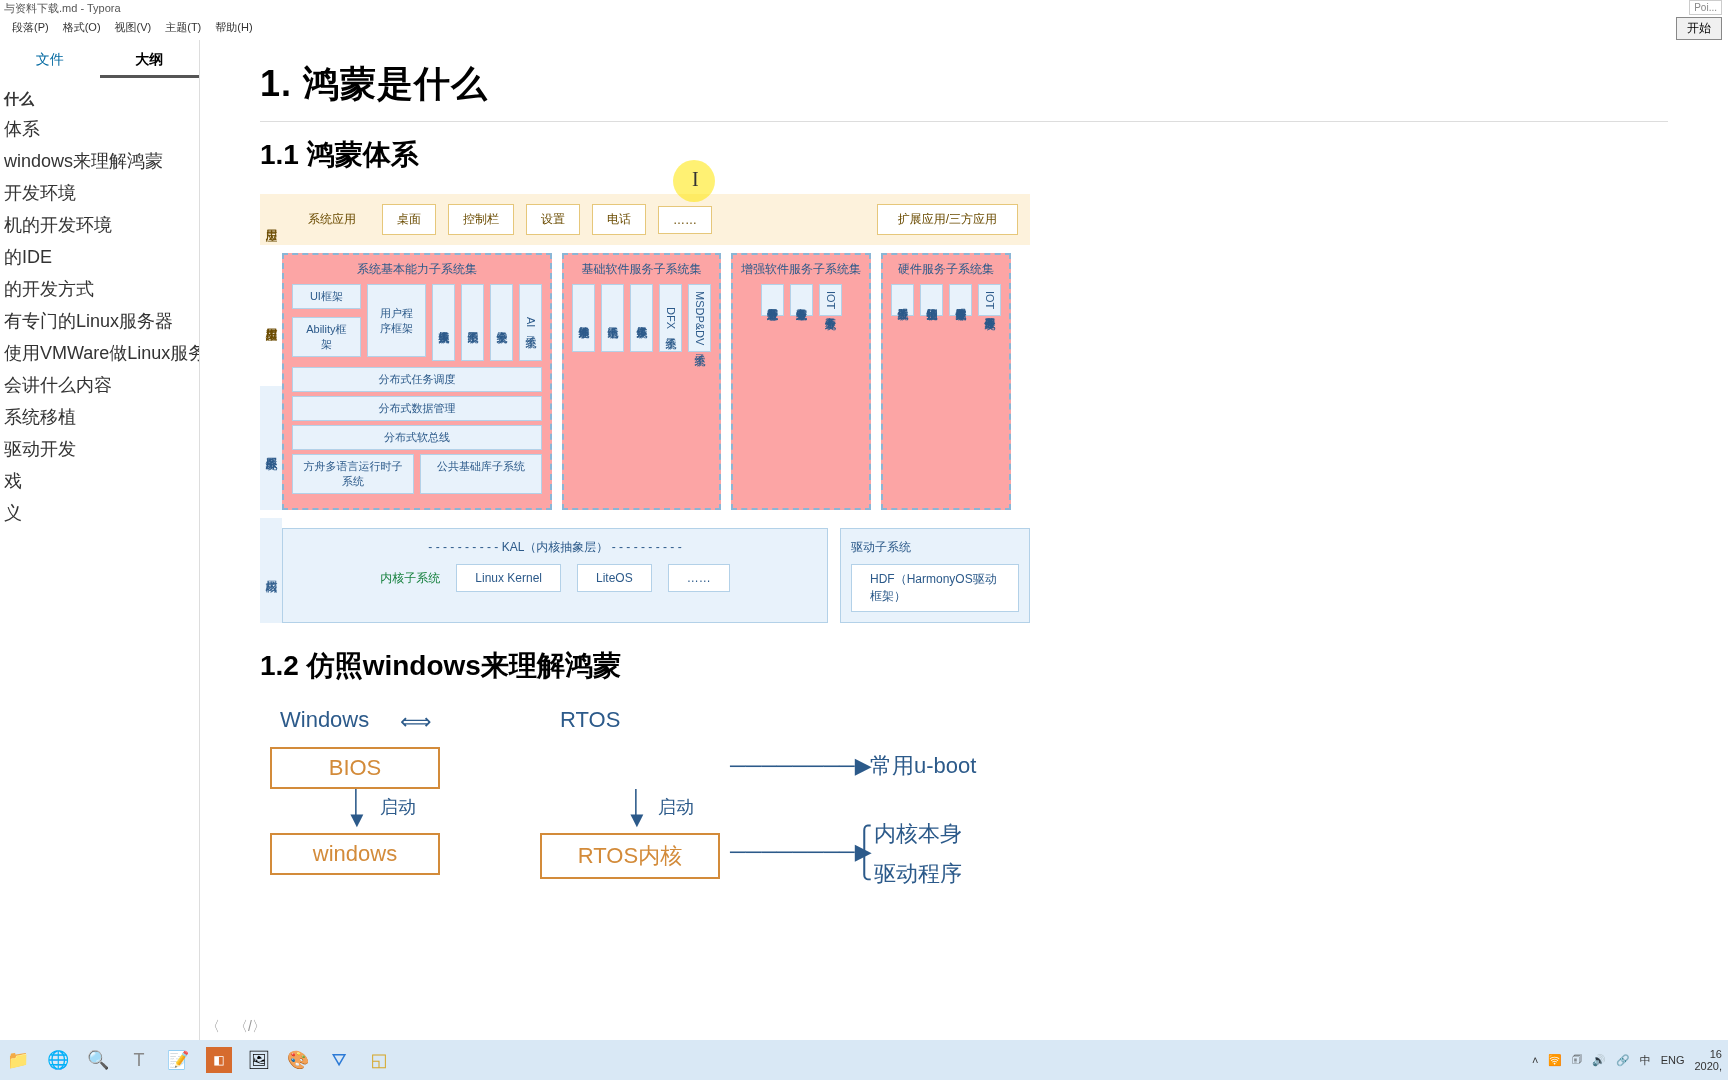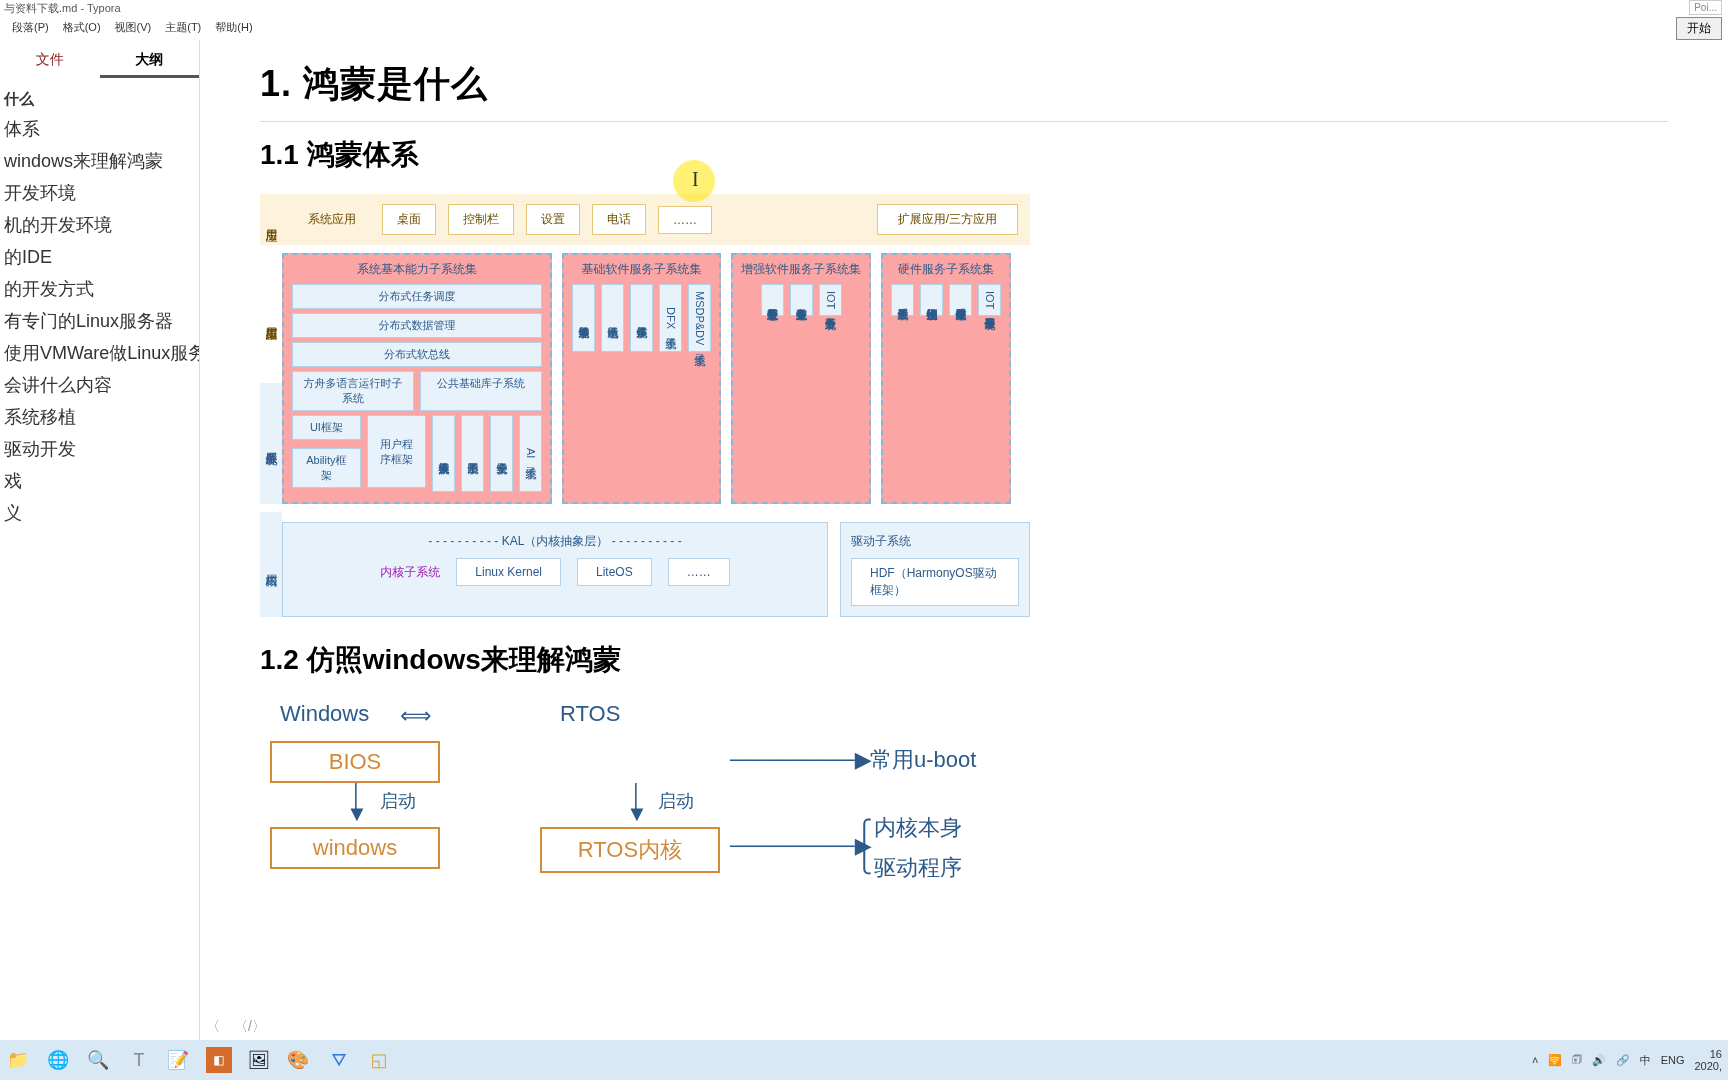--- a/index.html
+++ b/index.html
@@ -6,21 +6,21 @@
 body { background:#fff; width:1728px; height:1080px; overflow:hidden; position:relative; }
 .titlebar { height:18px; font-size:11px; color:#555; padding-left:4px; line-height:16px; }
 .menubar { height:22px; display:flex; padding-left:6px; gap:2px; font-size:11px; color:#333; }
 .menubar span { padding:2px 6px; cursor:default; }
 .topright { position:absolute; top:0; right:6px; display:flex; flex-direction:column; align-items:flex-end; }
 .poi { font-size:10px; color:#888; border:1px solid #ccc; padding:1px 4px; margin-bottom:2px;}
 .startbtn { border:1px solid #888; padding:2px 10px; font-size:12px; background:#f0f0f0;}
 .main { display:flex; height:calc(100% - 40px - 40px); }
 .sidebar { width:200px; border-right:1px solid #ddd; display:flex; flex-direction:column; }
 .sidetabs { display:flex; height:38px; }
-.sidetab { flex:1; text-align:center; line-height:38px; font-size:14px; color:#7f1d1d; cursor:pointer;}
+.sidetab { flex:1; text-align:center; line-height:38px; font-size:14px; color:#0369a1; cursor:pointer;}
 .sidetab.active { color:#000; font-weight:600; border-bottom:3px solid #555;}
 .outline { flex:1; overflow:hidden; padding-top:8px;}
 .outline-item { font-size:18px; padding:4px 4px; color:#333; white-space:nowrap; cursor:pointer;}
 .outline-item.h1 { font-weight:700; font-size:15px;}
 .content { flex:1; padding:20px 60px 0 60px; overflow:hidden; position:relative;}
 h1.doc-h1 { font-size:36px; font-weight:900; margin-bottom:12px; letter-spacing:1px;}
 hr.thin { border:none; border-top:1px solid #ddd; margin:4px 0 14px;}
 h2.doc-h2 { font-size:28px; font-weight:800; margin:8px 0 20px;}
 .cursor-hl { position:absolute; left:473px; top:120px; width:42px; height:42px; border-radius:50%; background:rgba(255,230,0,0.55);}
 .cursor-i { position:absolute; left:492px; top:128px; font-family:serif; font-size:20px; color:#333;}
@@ -125,42 +125,42 @@
       <div class="layer" style="align-items:stretch">
         <div style="display:flex;flex-direction:column">
           <div class="layer-label" style="flex:1">应用框架层</div>
           <div class="svc-label" style="flex:1">系统服务层</div>
         </div>
         <div class="layer-body">
           <div class="fw-row">
 
             <div class="fwgroup" style="width:270px">
               <div class="fwgroup-title">系统基本能力子系统集</div>
-              <div style="margin-top:6px">
-                <div class="smallbox">分布式任务调度</div>
-                <div class="smallbox">分布式数据管理</div>
-                <div class="smallbox">分布式软总线</div>
-                <div style="display:flex;gap:6px">
-                  <div class="smallbox" style="flex:1">方舟多语言运行时子系统</div>
-                  <div class="smallbox" style="flex:1">公共基础库子系统</div>
-                </div>
-              </div>
               <div style="display:flex;gap:6px">
                 <div class="leftstack" style="width:70px">
                   <div class="smallbox">UI框架</div>
                   <div class="smallbox">Ability框架</div>
                 </div>
                 <div class="smallbox" style="width:60px;display:flex;align-items:center;justify-content:center">用户程序框架</div>
                 <div class="hcols">
                   <div class="vcol">多模输入子系统</div>
                   <div class="vcol">图形子系统</div>
                   <div class="vcol">安全子系统</div>
                   <div class="vcol">AI子系统</div>
                 </div>
               </div>
+              <div style="margin-top:6px">
+                <div class="smallbox">分布式任务调度</div>
+                <div class="smallbox">分布式数据管理</div>
+                <div class="smallbox">分布式软总线</div>
+                <div style="display:flex;gap:6px">
+                  <div class="smallbox" style="flex:1">方舟多语言运行时子系统</div>
+                  <div class="smallbox" style="flex:1">公共基础库子系统</div>
+                </div>
+              </div>
             </div>
 
             <div class="fwgroup">
               <div class="fwgroup-title">基础软件服务子系统集</div>
               <div class="hcols">
                 <div class="vcol">事件通知子系统</div>
                 <div class="vcol">电话子系统</div>
                 <div class="vcol">多媒体子系统</div>
                 <div class="vcol">DFX子系统</div>
                 <div class="vcol">MSDP&amp;DV子系统</div>
@@ -188,21 +188,21 @@
           </div>
         </div>
       </div>
 
       <div class="layer">
         <div class="layer-label" style="background:#e8f2fb;color:#2c5a8a">内核层</div>
         <div class="layer-body kernel-layer">
           <div class="kernel-left">
             <div class="kernel-title">- - - - - - - - - - <span>KAL（内核抽象层）</span> - - - - - - - - - -</div>
             <div class="kernel-boxes">
-              <span style="font-size:12px;color:#a21caf;align-self:center">内核子系统</span>
+              <span style="font-size:12px;color:#15803d;align-self:center">内核子系统</span>
               <div class="kernel-box">Linux Kernel</div>
               <div class="kernel-box">LiteOS</div>
               <div class="kernel-box">……</div>
             </div>
           </div>
           <div class="kernel-right">
             <div style="font-size:12px;color:#2c5a8a;margin-bottom:8px">驱动子系统</div>
             <div class="kernel-box" style="display:inline-block">HDF（HarmonyOS驱动框架）</div>
           </div>
         </div>

